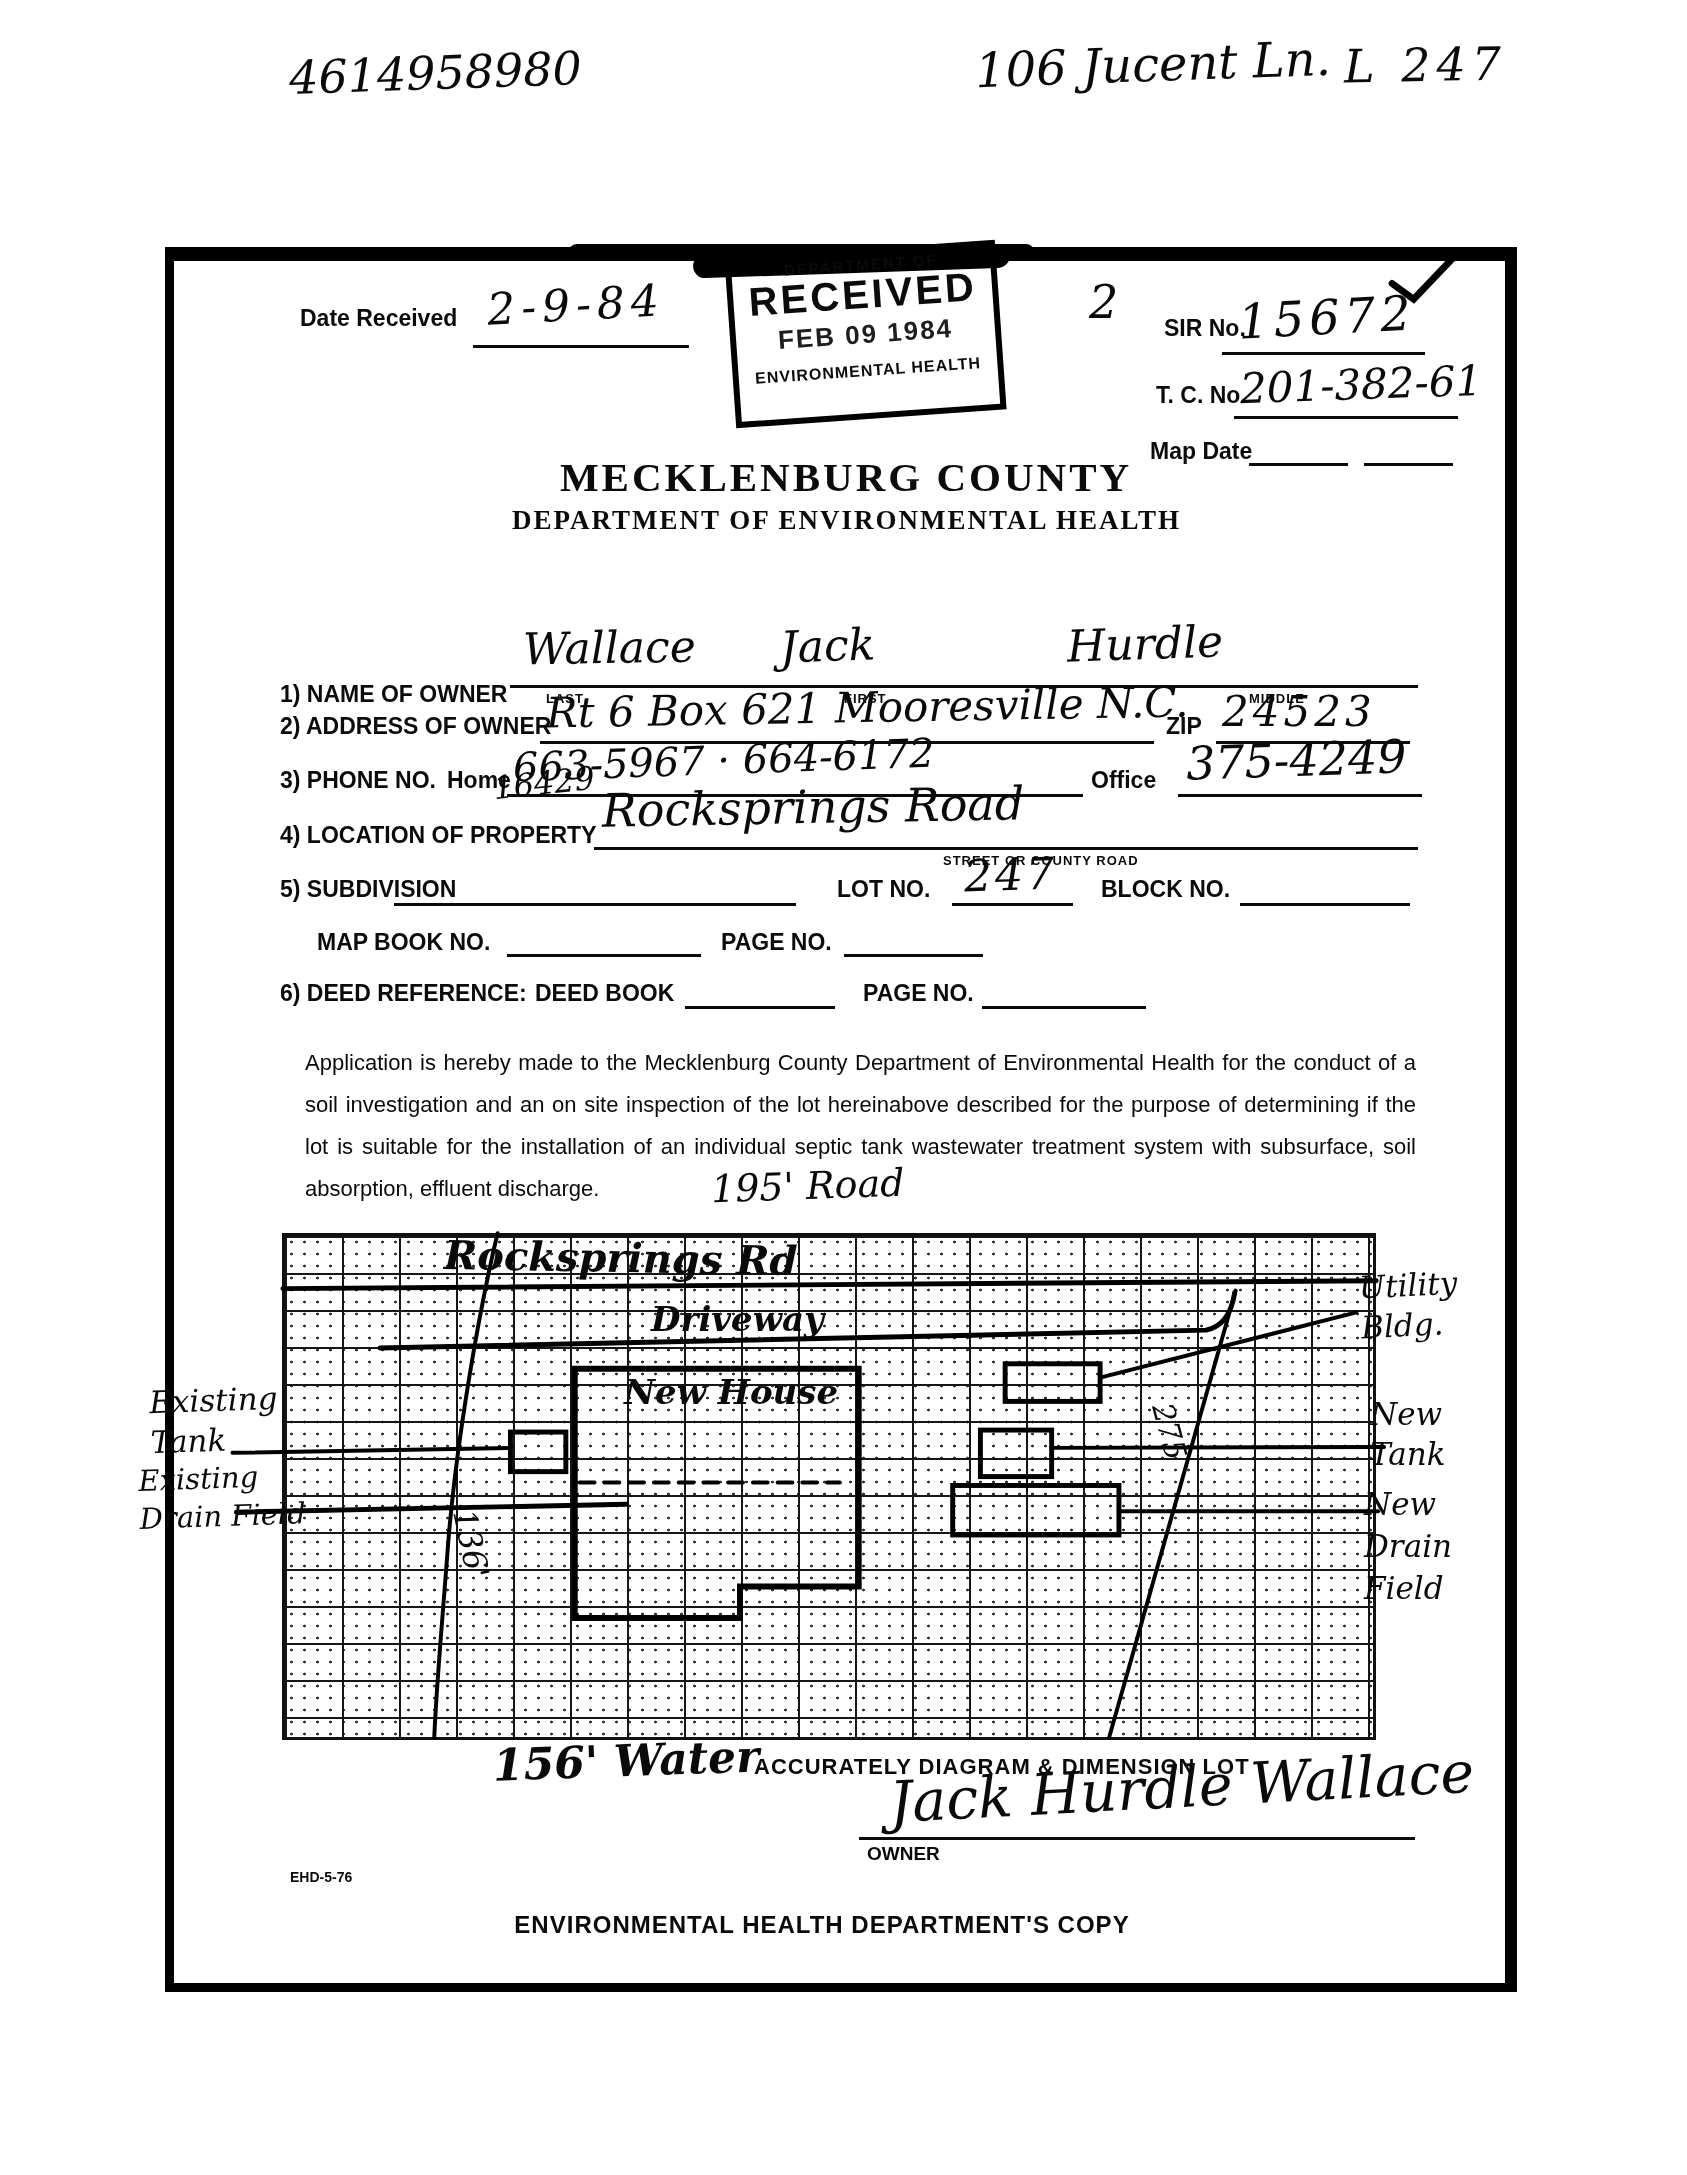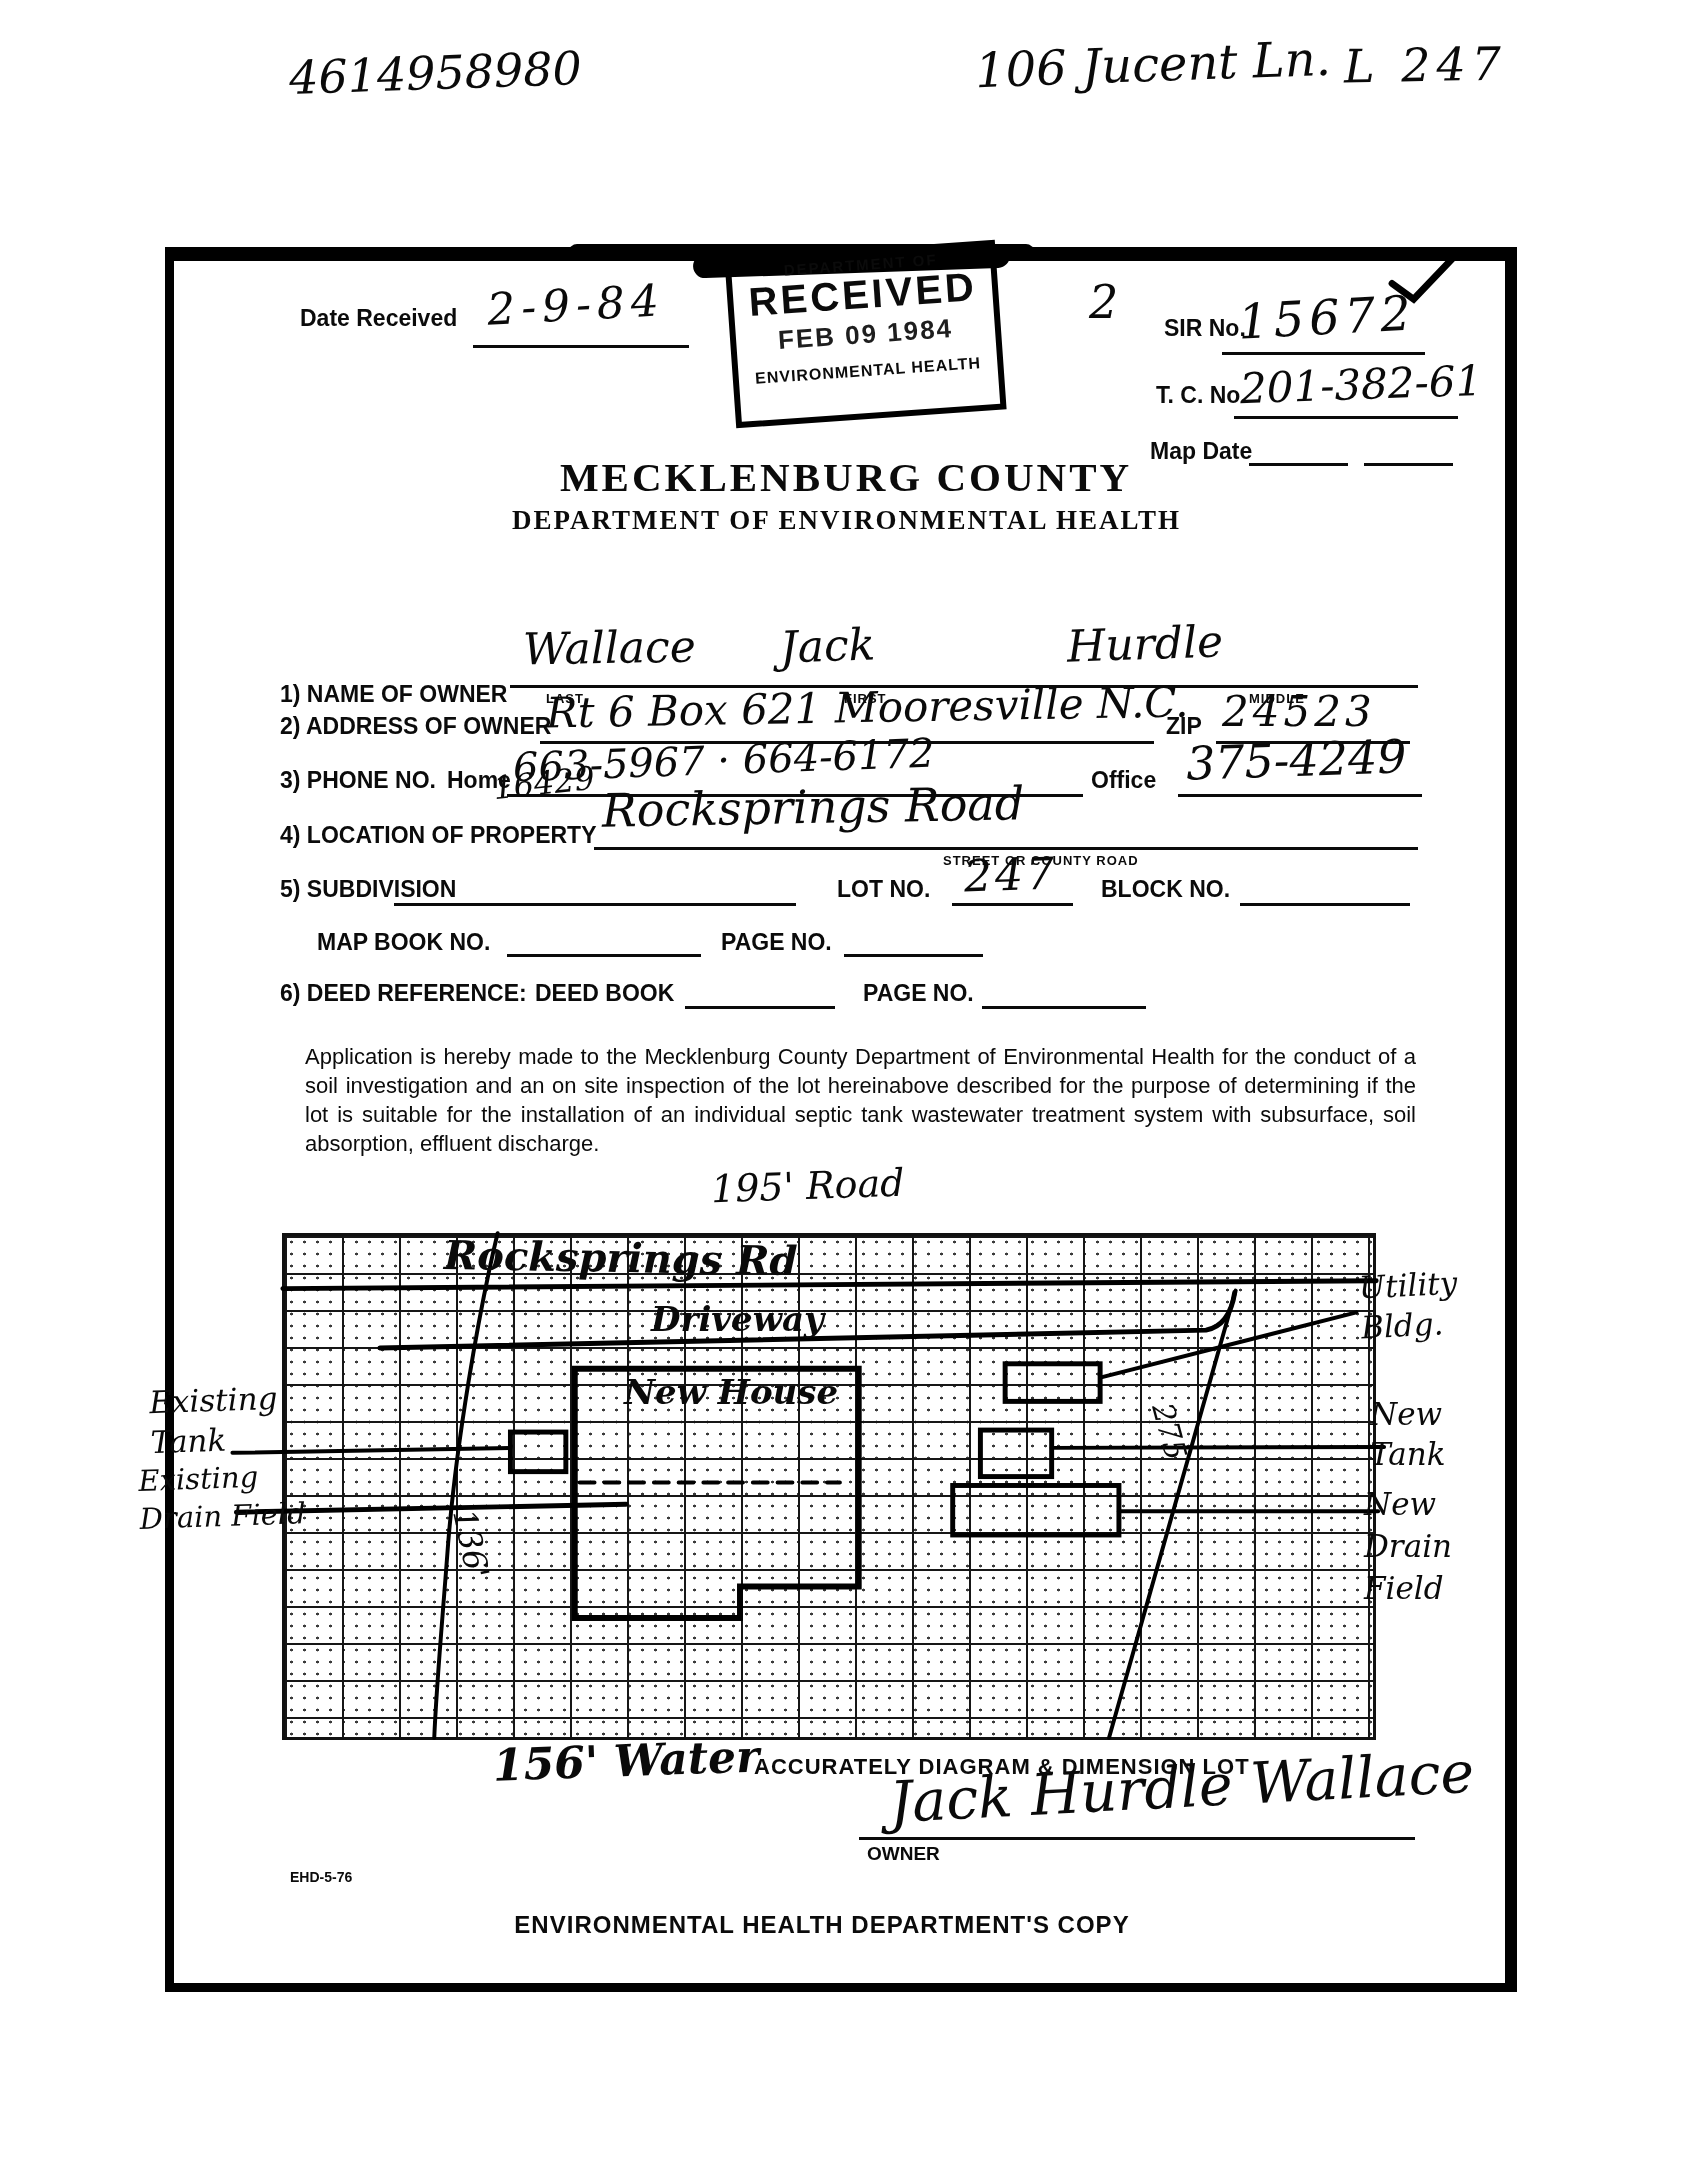--- a/index.html
+++ b/index.html
@@ -27,21 +27,21 @@
   .stamp .s-env{font-size:16px;font-weight:bold;letter-spacing:1px;margin-top:12px;}
   
   .graph{left:282px;top:1233px;width:1094px;height:507px;border:3px solid #111;box-sizing:border-box;
     background-color:#fff;
     background-image:
       linear-gradient(#161616 2px, transparent 2px),
       linear-gradient(90deg,#161616 2px, transparent 2px),
       radial-gradient(circle,#3a3a3a 1.2px, transparent 1.7px);
     background-size:100% 37px, 57px 100%, 13px 12px;}
   .diagram-svg{left:129px;top:1158px;pointer-events:none;}
-  .para{font-size:22px;line-height:29px;text-align:justify;}
+  .para{font-size:22px;line-height:42px;text-align:justify;}
 </style>
 </head>
 <body>
 
 <div class="page">
 
   <div class="abs hw" style="left:289px;top:46px;font-size:46px;transform:rotate(-2deg);">4614958980</div>
   <div class="abs hw" style="left:975px;top:36px;font-size:48px;transform:rotate(-2deg);">106 Jucent Ln.</div>
   <div class="abs hw" style="left:1344px;top:38px;font-size:46px;transform:rotate(-1deg);letter-spacing:6px;">L 247</div>
 

